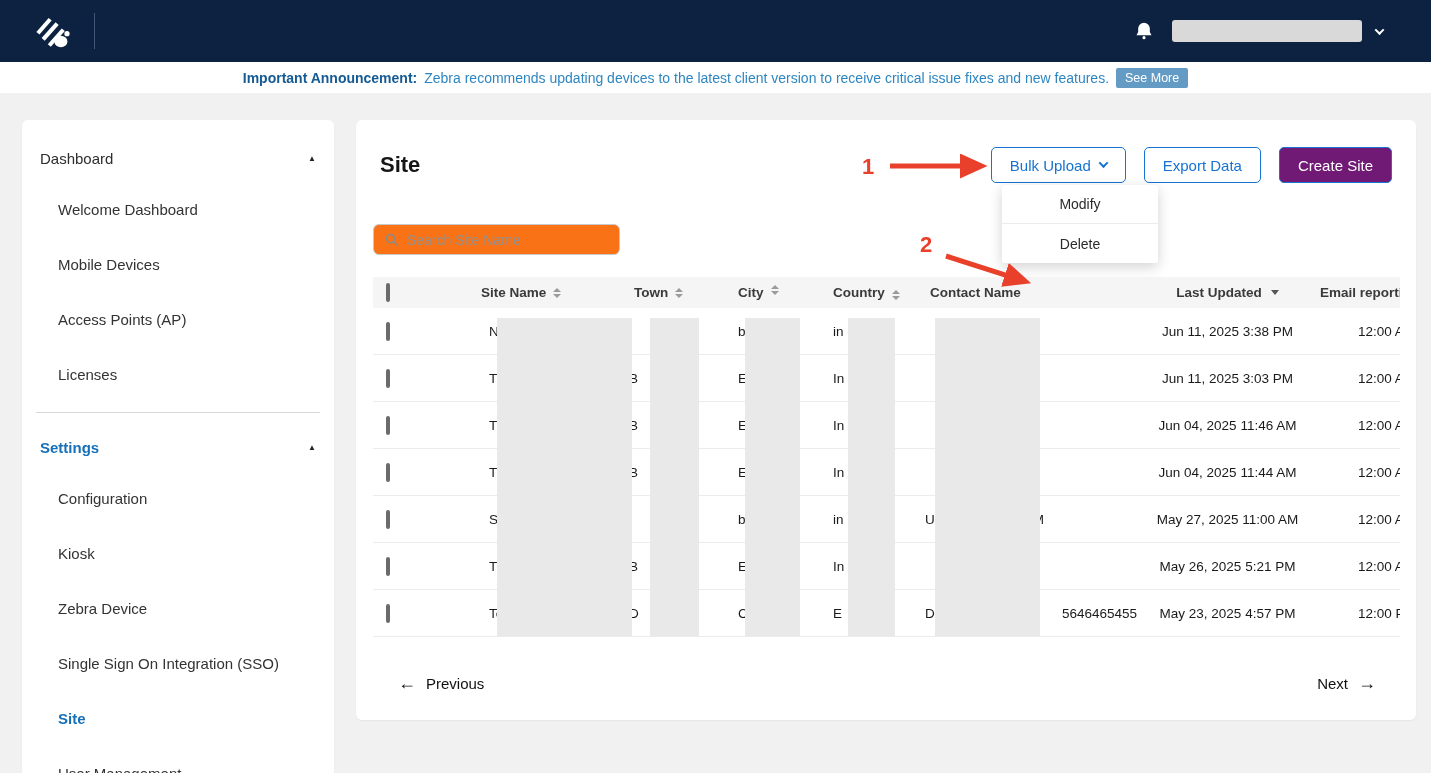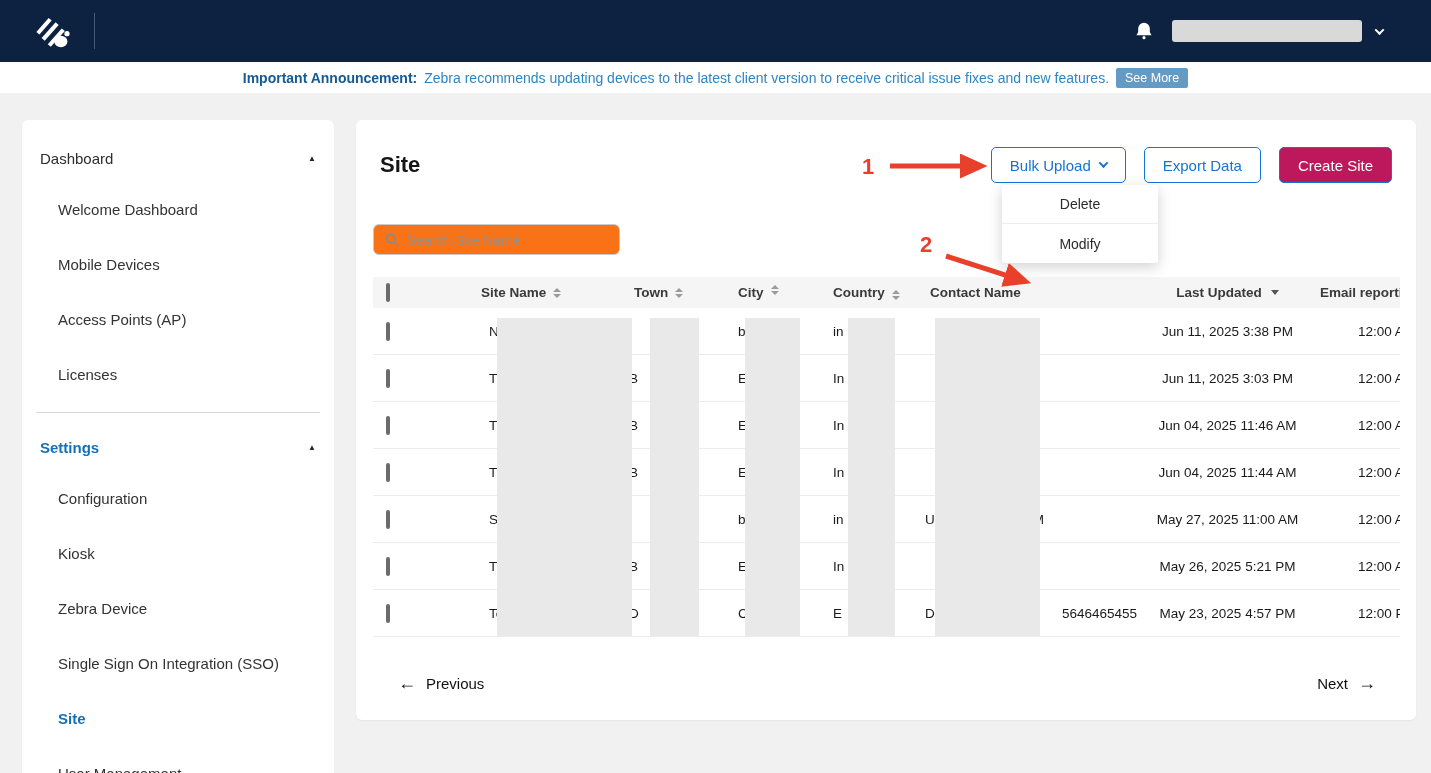--- a/index.html
+++ b/index.html
@@ -40,21 +40,21 @@
   .itm-active { color:#1570b9; font-weight:bold; }
   .sdiv { border:none; border-top:1px solid #d8d8d8; margin:10px 14px; }
   
   .main { position:absolute; left:356px; top:120px; width:1060px; height:600px; background:#fff;
           border-radius:6px; box-shadow:0 1px 2px rgba(0,0,0,.05); }
   .pg-title { position:absolute; left:24px; top:32px; font-size:22px; font-weight:bold; color:#161616; }
   .toolbar { position:absolute; top:27px; right:24px; display:flex; gap:18px; }
   .btn { height:36px; display:flex; align-items:center; justify-content:center; gap:9px;
          font-size:15px; border-radius:5px; cursor:pointer; padding:0 18px; background:#fff;
          border:1px solid #1673d2; color:#1673d2; font-family:inherit; }
-  .btn-solid { background:#be185d; color:#fff; border-color:#1673d2; }
+  .btn-solid { background:#701a75; color:#fff; border-color:#1673d2; }
   .chev-blue { color:#1673d2; margin-top:-2px; }
   
   .dd { position:absolute; left:646px; top:65px; width:156px; background:#fff; z-index:20;
         box-shadow:0 4px 14px rgba(0,0,0,.18); border-radius:3px; }
   .dd-item { height:39px; display:flex; align-items:center; justify-content:center; font-size:14px;
              color:#2b2b2b; border-bottom:1px solid #ececec; cursor:pointer; }
   .dd-item:last-child { border-bottom:none; }
   
   .search { position:absolute; left:17px; top:104px; width:247px; height:31px;
             border:1px solid #c9c9c9; border-radius:6px; display:flex; align-items:center;
@@ -183,22 +183,22 @@
     </button>
     <button class="btn">
       <span>Export Data</span>
     </button>
     <button class="btn btn-solid">
       <span>Create Site</span>
     </button>
   </div>
 
   <div class="dd">
+    <div class="dd-item">Modify</div>
     <div class="dd-item">Delete</div>
-    <div class="dd-item">Modify</div>
   </div>
 
   <div class="search">
     <span style="display:flex;">
       <svg width="15" height="15" viewBox="0 0 24 24" fill="none" stroke="#8a8a8a" stroke-width="2.4">
         <circle cx="10.5" cy="10.5" r="6.5"></circle>
           <line x1="15.5" y1="15.5" x2="21" y2="21"></line>
       </svg>
     </span>
     <input type="text" placeholder="Search Site Name" style="">

